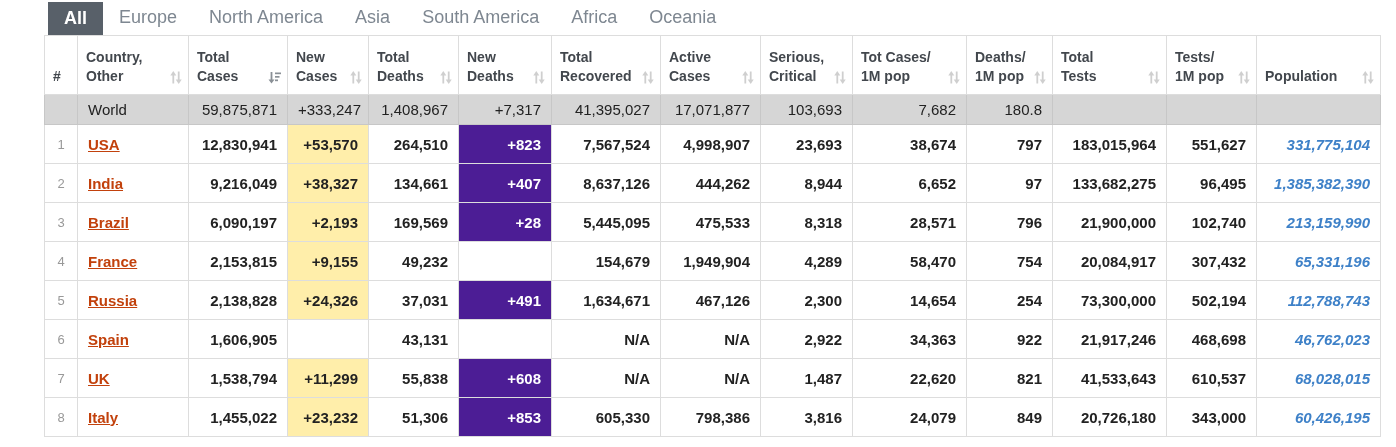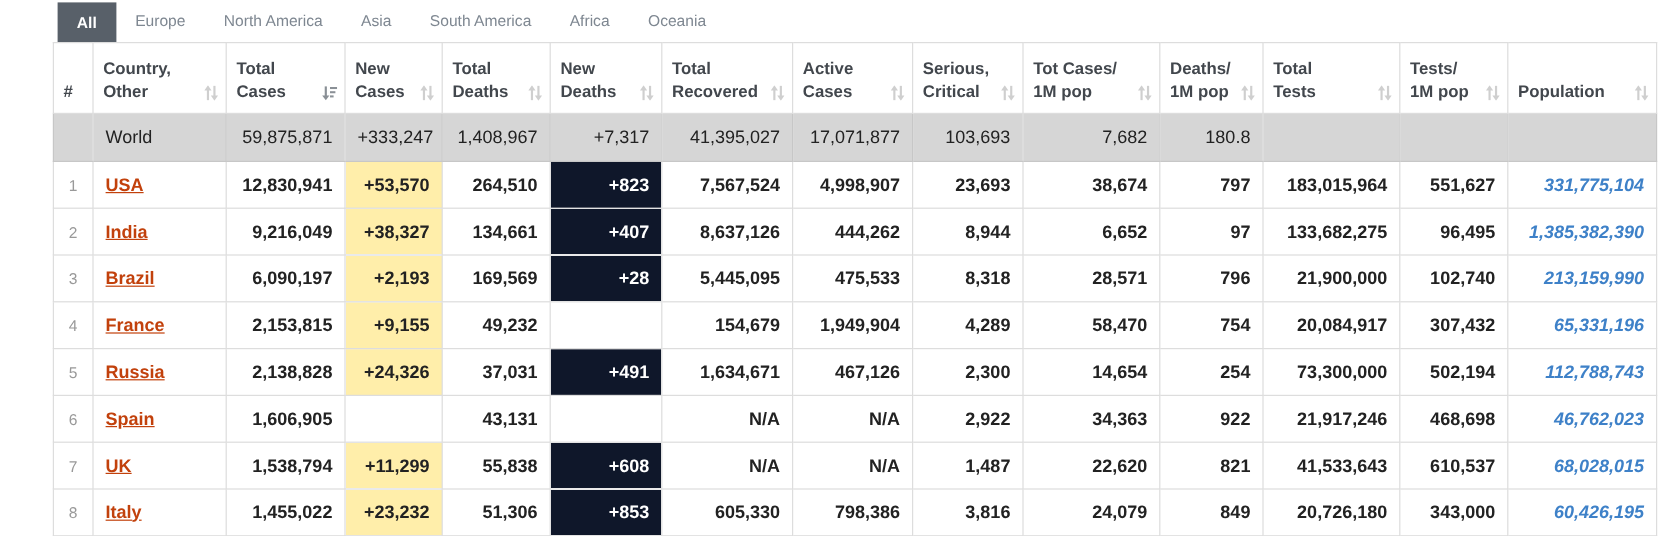--- a/index.html
+++ b/index.html
@@ -2,46 +2,46 @@
 <html><head>
 <meta charset="utf-8">
 <style>
   * { margin:0; padding:0; box-sizing:border-box; }
   html,body { background:#ffffff; }
   body { font-family:"Liberation Sans", sans-serif; }
   .screen { position:relative; width:1396px; height:447px; overflow:hidden; background:#fff; }
 
   
   .tabbar { display:flex; align-items:stretch; height:35px; margin-left:48px; }
-  .tab { display:flex; align-items:center; padding:12px 16px; font-size:13px; color:#7e8791;
+  .tab { display:flex; align-items:center; padding:12px 16px; font-size:18px; color:#7e8791;
          cursor:pointer; white-space:nowrap; }
   .tab.active { background:#586069; color:#ffffff; font-weight:bold; margin-top:2px; }
 
   
   .table-wrap { margin-left:44px; width:1337px; }
   table { border-collapse:collapse; table-layout:fixed; width:1336px; background:#fff; }
   th, td { border:1px solid #dddddd; overflow:hidden; white-space:nowrap; }
 
   th { height:59px; vertical-align:bottom; background:#fff; padding:6px 6px 8px 8px;
        font-size:14px; font-weight:bold; color:#42474d; text-align:left; cursor:pointer; }
   .th-inner { display:flex; align-items:flex-end; justify-content:space-between; gap:3px; }
   .th-label { white-space:pre-line; line-height:1.35; }
   .sort-ic { flex:0 0 auto; display:inline-block; line-height:0; padding-bottom:2px; }
 
   td { height:39px; font-size:15px; padding:0 10px; color:#222; text-align:right; font-weight:bold; }
   td.rank { text-align:center; color:#999; font-weight:normal; font-size:13px; padding:0 4px; }
   td.country { text-align:left; padding-left:10px; }
   td.country a { color:#c2410c; font-weight:bold; text-decoration:underline; cursor:pointer; }
   td.pop { color:#3e81c8;font-style:italic; }
 
-  tr.world-row td { background:#d6d6d6; border-color:#c7c7c7; height:40px; font-weight:normal; color:#222; }
+  tr.world-row td { background:#d6d6d6; border-color:#c7c7c7; height:30px; font-weight:normal; color:#222; }
   tr.world-row td.country { font-weight:normal; color:#222; }
 
   td.cell-yellow { background:#ffeeaa; }
-  td.cell-red { background:#0f172a; color:#ffffff; }
+  td.cell-red { background:#4c1d95; color:#ffffff; }
 </style>
 </head>
 <body>
 
 <div class="screen">
   <div class="tabbar">
       <div class="tab active">All</div>
       <div class="tab">Europe</div>
       <div class="tab">North America</div>
       <div class="tab">Asia</div>

